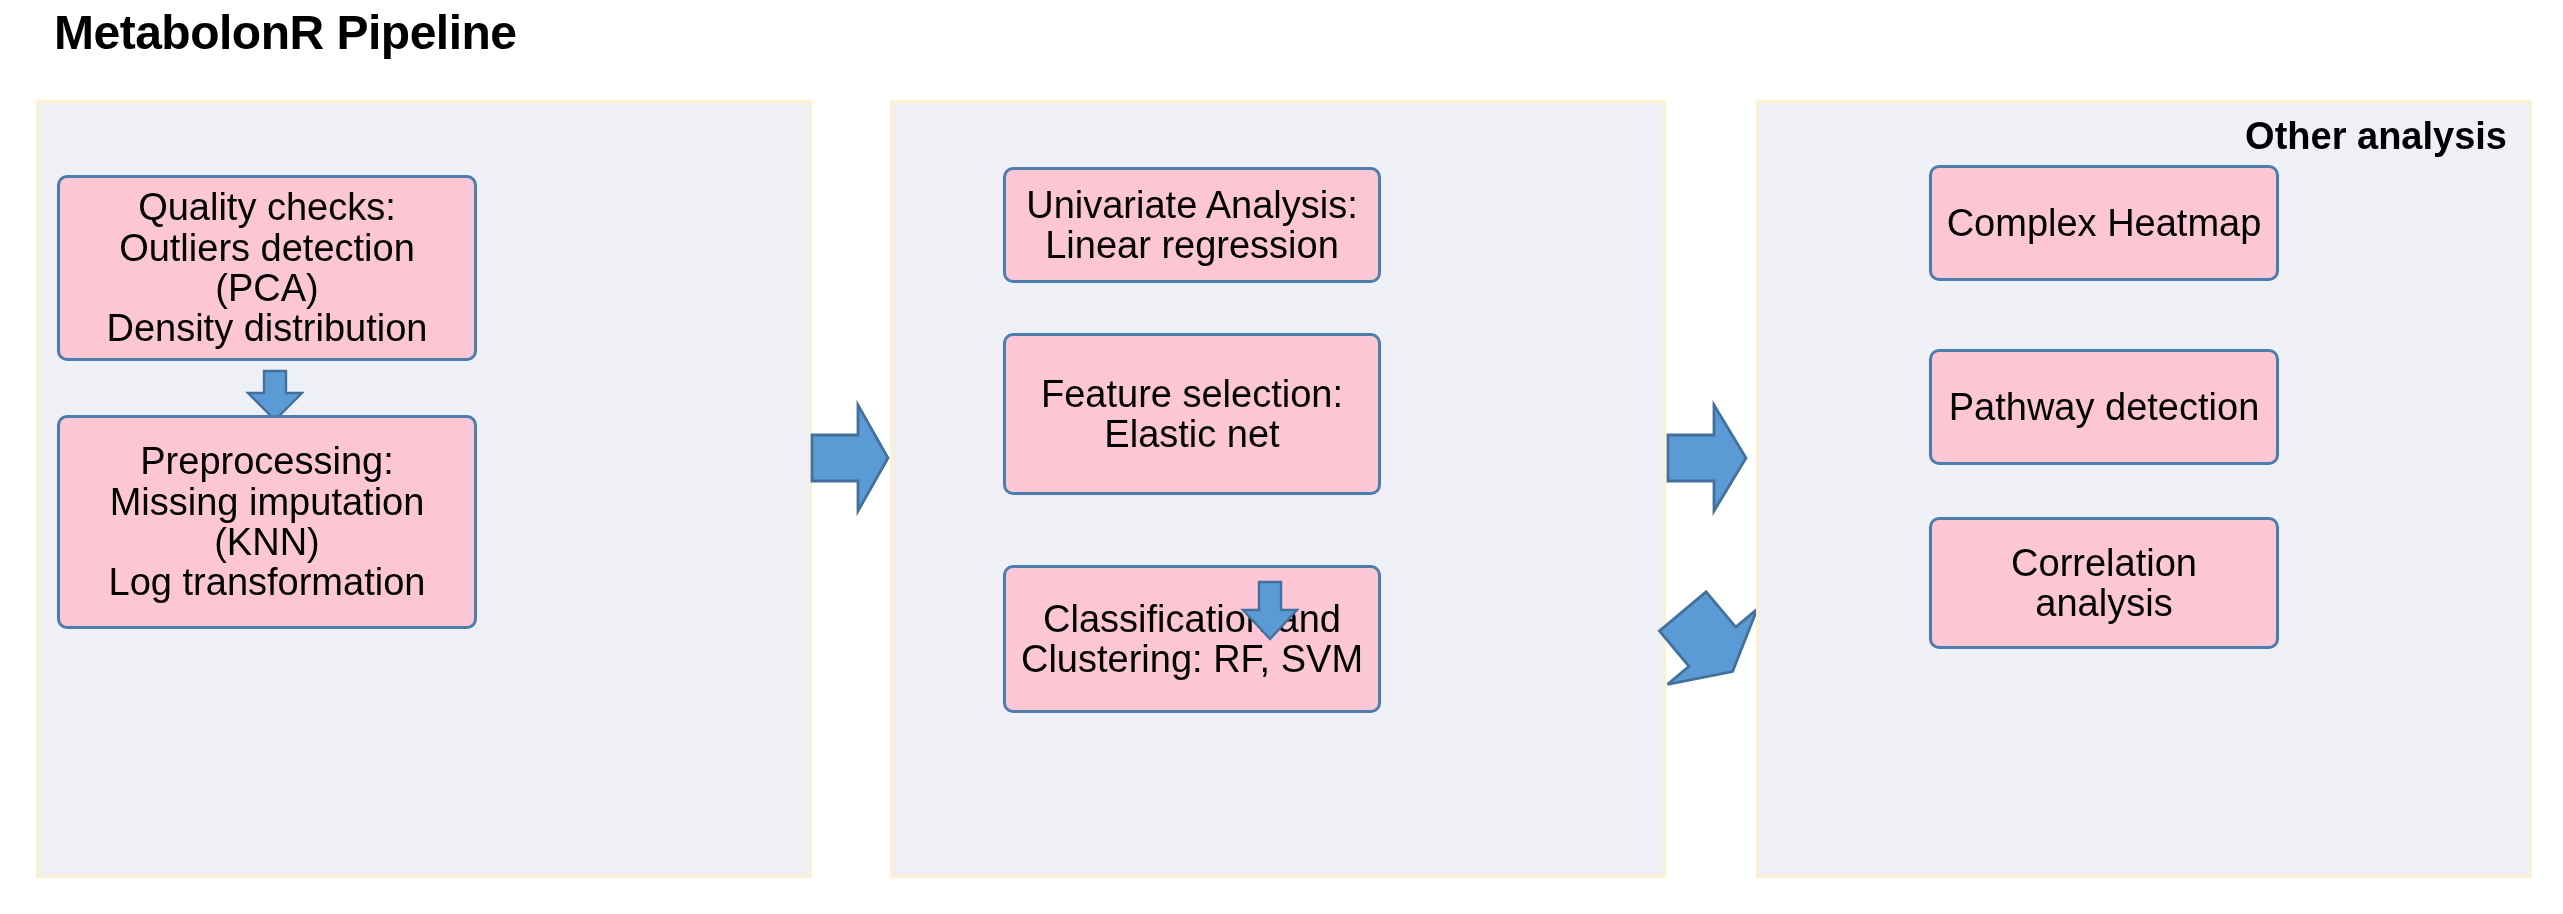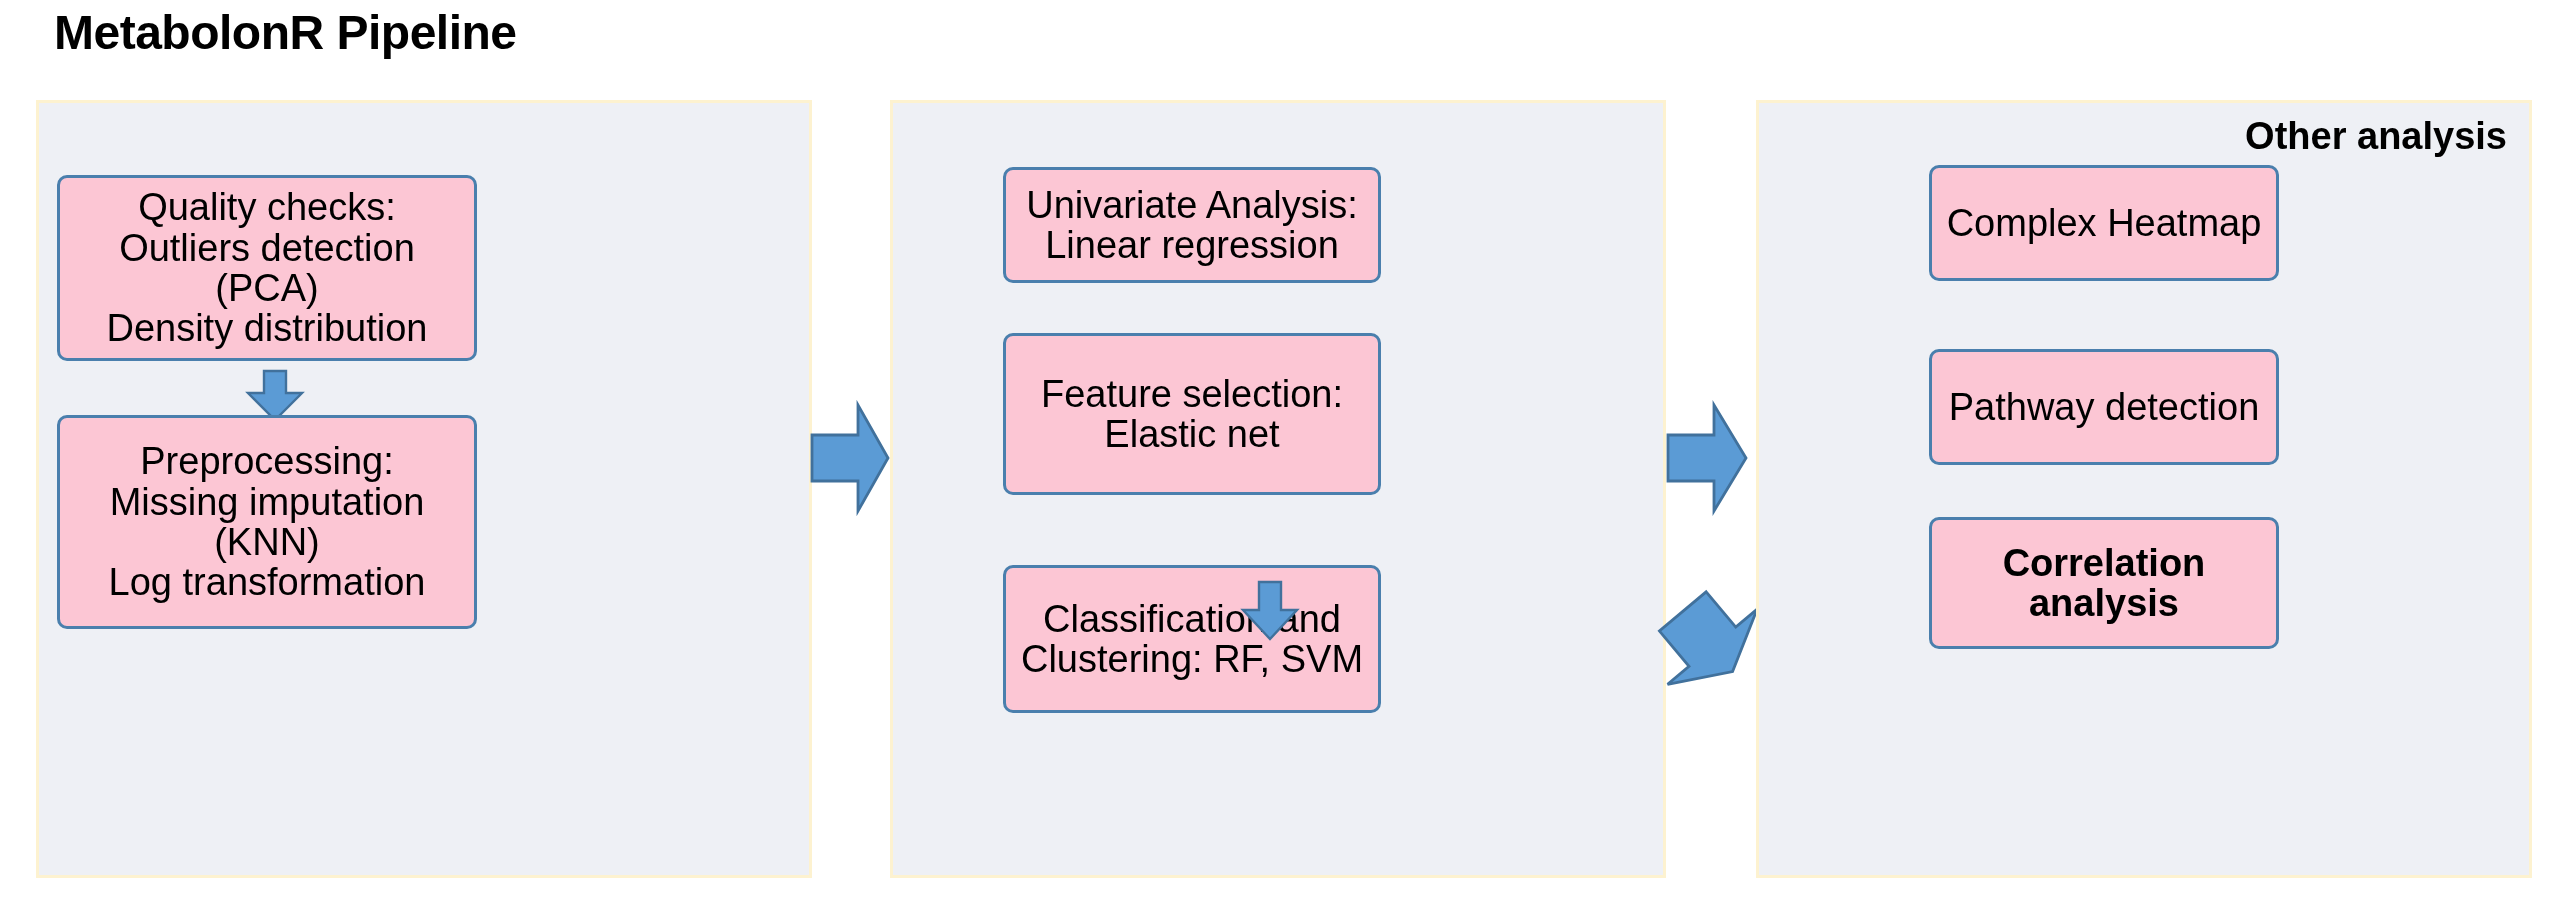--- a/index.html
+++ b/index.html
@@ -53,21 +53,21 @@
   #p0-n1{left:18px;  top:312px; width:420px; height:214px;}
 
   
   #p1-n0{left:110px; top:64px;  width:378px; height:116px;}
   #p1-n1{left:110px; top:230px; width:378px; height:162px;}
   #p1-n2{left:110px; top:462px; width:378px; height:148px;}
 
   
   #p2-n0{left:170px; top:62px;  width:350px; height:116px;justify-content:center;}
   #p2-n1{left:170px; top:246px; width:350px; height:116px;}
-  #p2-n2{left:170px; top:414px; width:350px; height:132px;font-weight:bold;}
+  #p2-n2{left:170px; top:414px; width:350px; height:132px;}
 
   
   .arrow{position:absolute;}
   .arrow svg{display:block;overflow:visible;}
 
   #arrow-down-0{left:206px; top:268px; width:60px;  height:50px;}
   #arrow-down-1{left:1240px;top:582px; width:60px;  height:58px;}
   #arrow-right-0{left:812px; top:402px; width:78px;  height:112px;}
   #arrow-right-1{left:1668px;top:402px; width:80px;  height:112px;}
   #arrow-diag-1{left:1660px;top:586px; width:104px; height:122px;}

